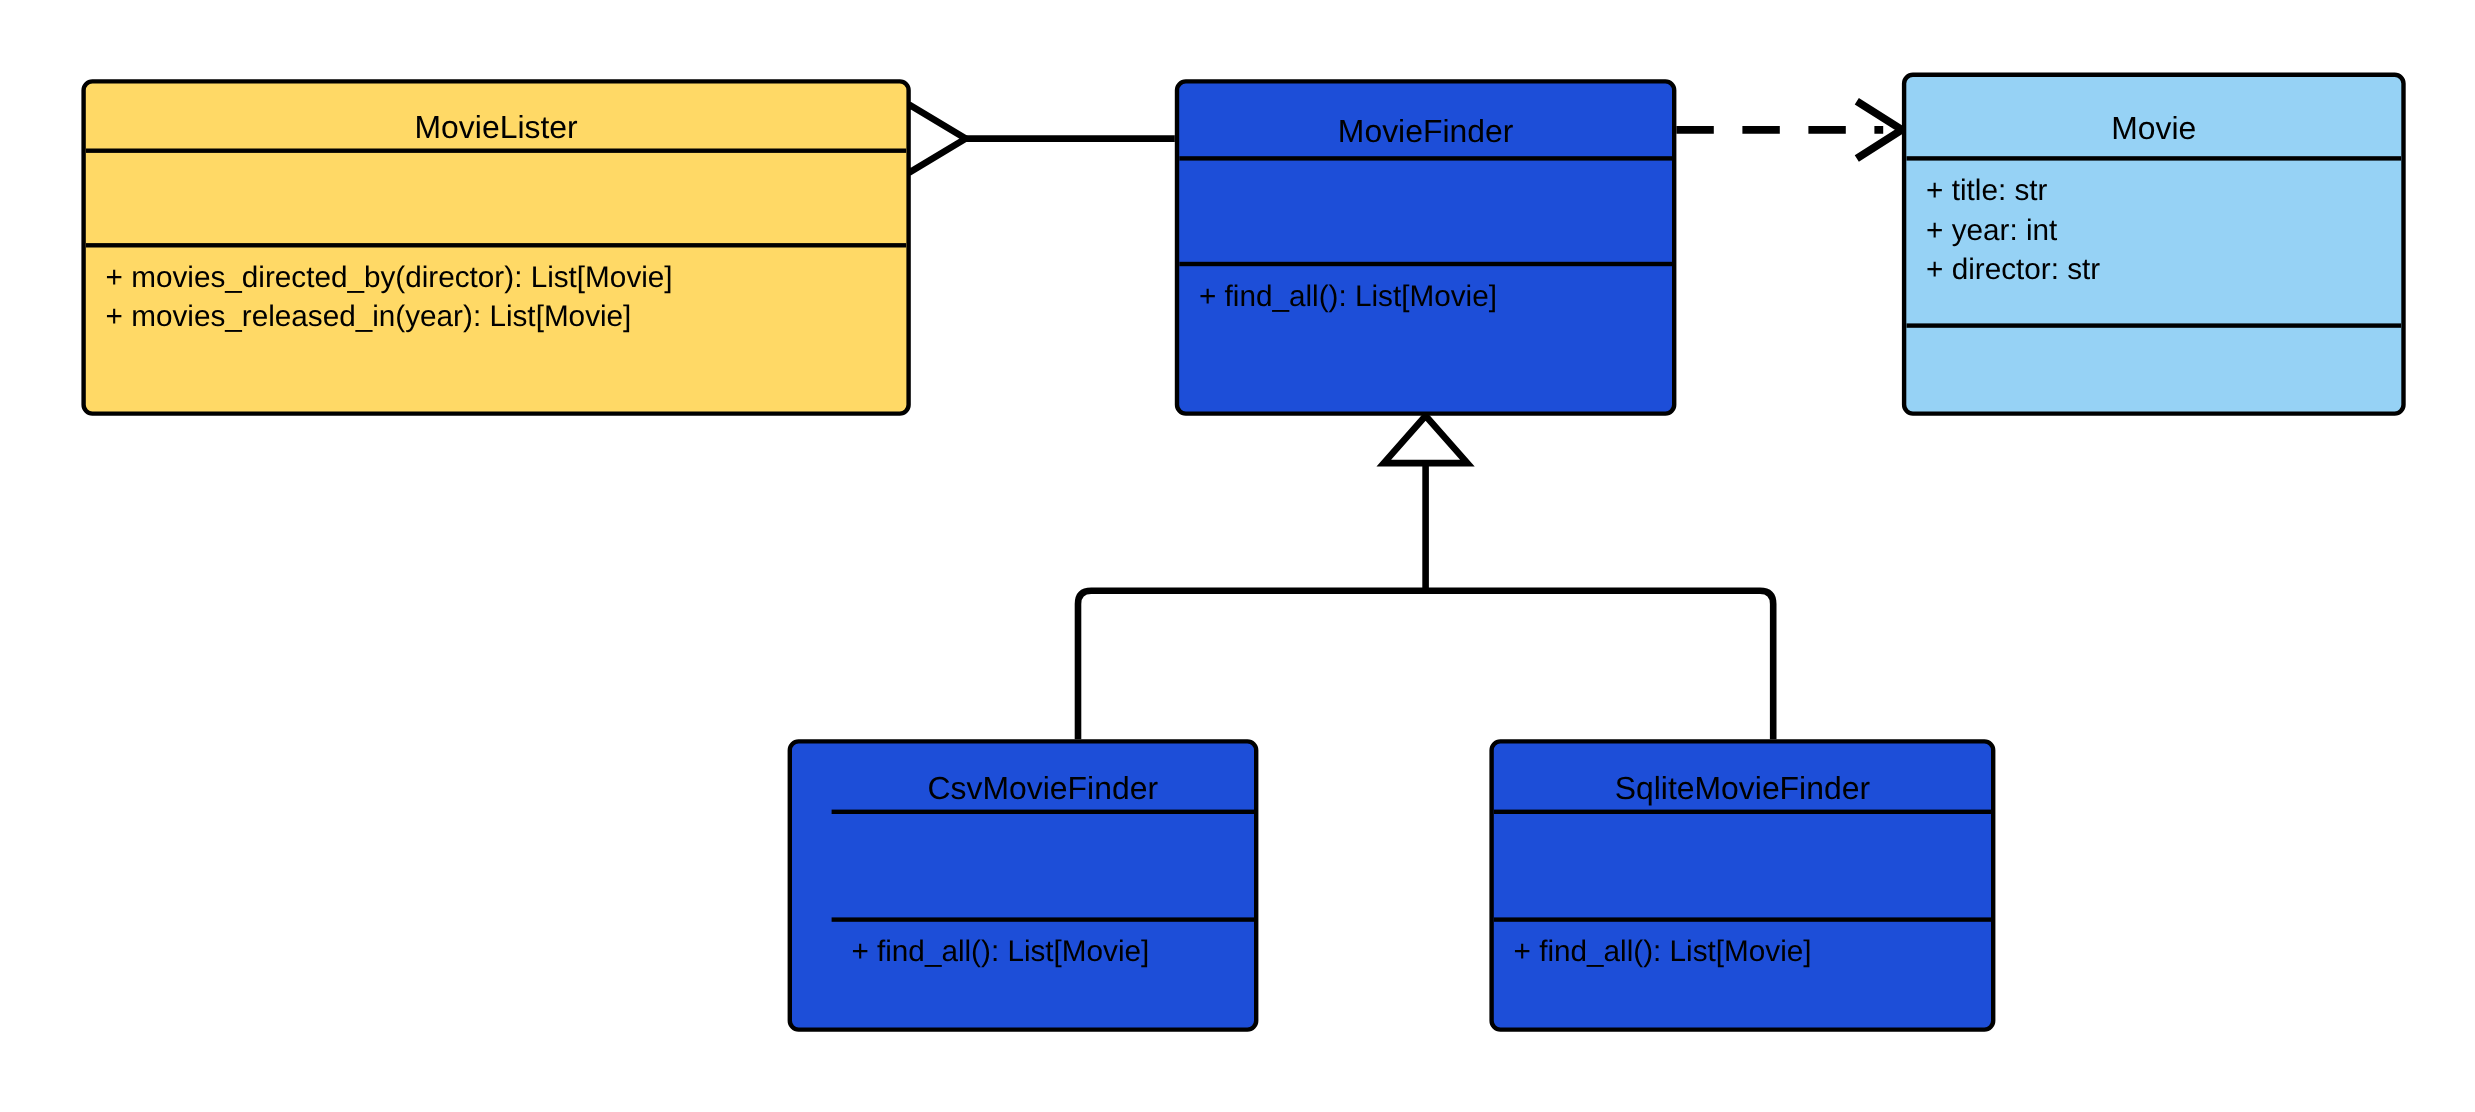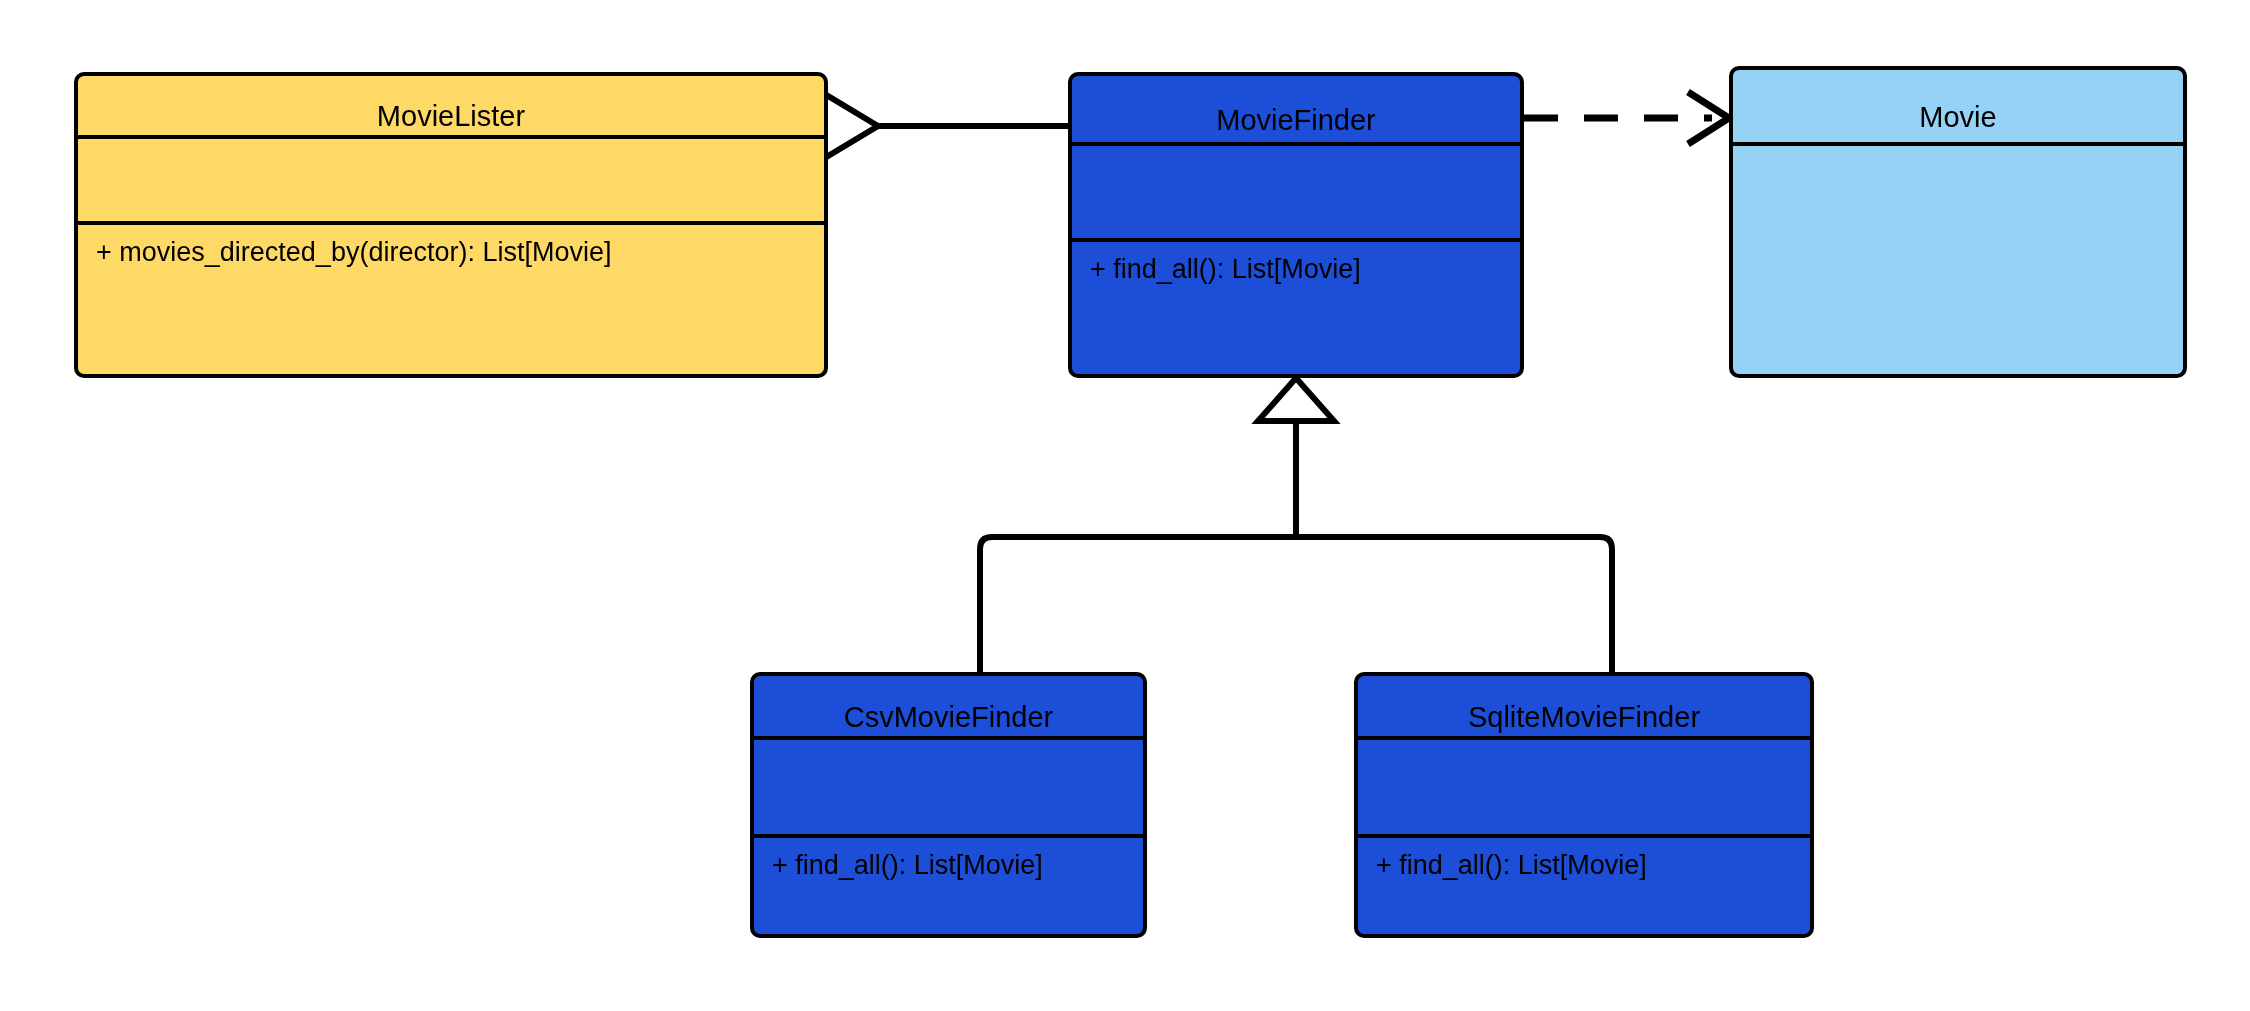--- a/index.html
+++ b/index.html
@@ -100,21 +100,21 @@
   #class-moviefinder .compartment-attrs   { height: 96px; }
   #class-moviefinder .compartment-methods { height: 132px; }
 
   
   #class-movie { left: 1729px; top: 66px; width: 458px; height: 312px; }
   #class-movie .compartment-name    { height: 76px; }
   #class-movie .compartment-attrs   { height: 152px; }
   #class-movie .compartment-methods { height: 76px; }
 
   
-  #class-csvmoviefinder { left: 750px; top: 672px; width: 397px; height: 266px; }
+  #class-csvmoviefinder { left: 716px; top: 672px; width: 428px; height: 266px; padding-left: 36px; }
   #class-csvmoviefinder .compartment-name    { height: 64px; }
   #class-csvmoviefinder .compartment-attrs   { height: 98px; }
   #class-csvmoviefinder .compartment-methods { height: 96px; }
 
   
   #class-sqlitemoviefinder { left: 1354px; top: 672px; width: 460px; height: 266px; }
   #class-sqlitemoviefinder .compartment-name    { height: 64px; }
   #class-sqlitemoviefinder .compartment-attrs   { height: 98px; }
   #class-sqlitemoviefinder .compartment-methods { height: 96px; }
 </style>
@@ -148,20 +148,21 @@
   <div class="uml-class fill-yellow" id="class-movielister">
     <div class="uml-compartment compartment-name">
       <span class="class-title">MovieLister</span>
     </div>
     <div class="uml-compartment compartment-attrs">
       <div class="member-list"></div>
     </div>
     <div class="uml-compartment compartment-methods">
       <div class="member-list">
         <div class="member-row">+ movies_directed_by(director): List[Movie]</div>
+        <div class="member-row">+ movies_released_in(year): List[Movie]</div>
       </div>
     </div>
   </div>
 
   <div class="uml-class fill-green" id="class-moviefinder">
     <div class="uml-compartment compartment-name">
       <span class="class-title">MovieFinder</span>
     </div>
     <div class="uml-compartment compartment-attrs">
       <div class="member-list"></div>
@@ -170,20 +171,27 @@
       <div class="member-list">
         <div class="member-row">+ find_all(): List[Movie]</div>
       </div>
     </div>
   </div>
 
   <div class="uml-class fill-blue" id="class-movie">
     <div class="uml-compartment compartment-name">
       <span class="class-title">Movie</span>
     </div>
+    <div class="uml-compartment compartment-attrs">
+      <div class="member-list">
+        <div class="member-row">+ title: str</div>
+        <div class="member-row">+ year: int</div>
+        <div class="member-row">+ director: str</div>
+      </div>
+    </div>
     <div class="uml-compartment compartment-methods">
       <div class="member-list"></div>
     </div>
   </div>
 
   <div class="uml-class fill-green" id="class-csvmoviefinder">
     <div class="uml-compartment compartment-name">
       <span class="class-title">CsvMovieFinder</span>
     </div>
     <div class="uml-compartment compartment-attrs">

